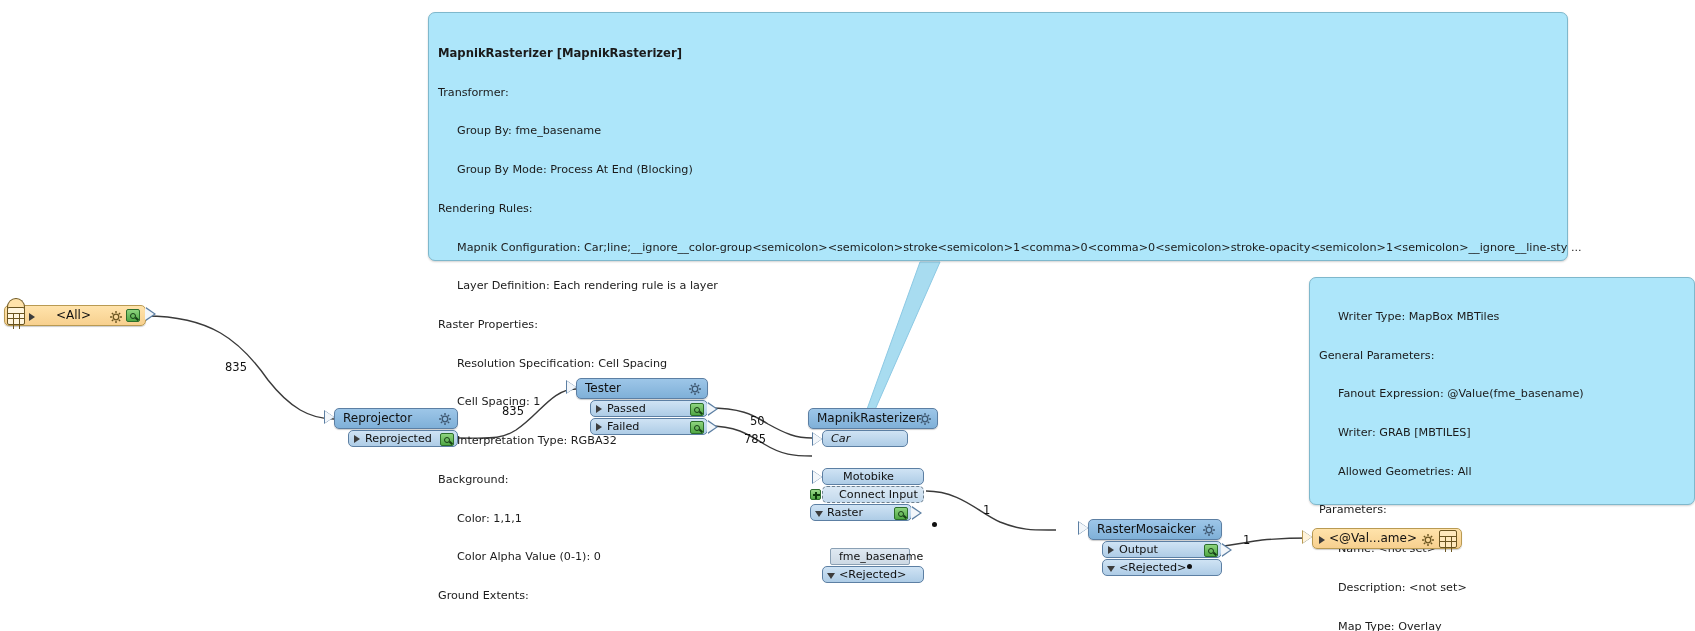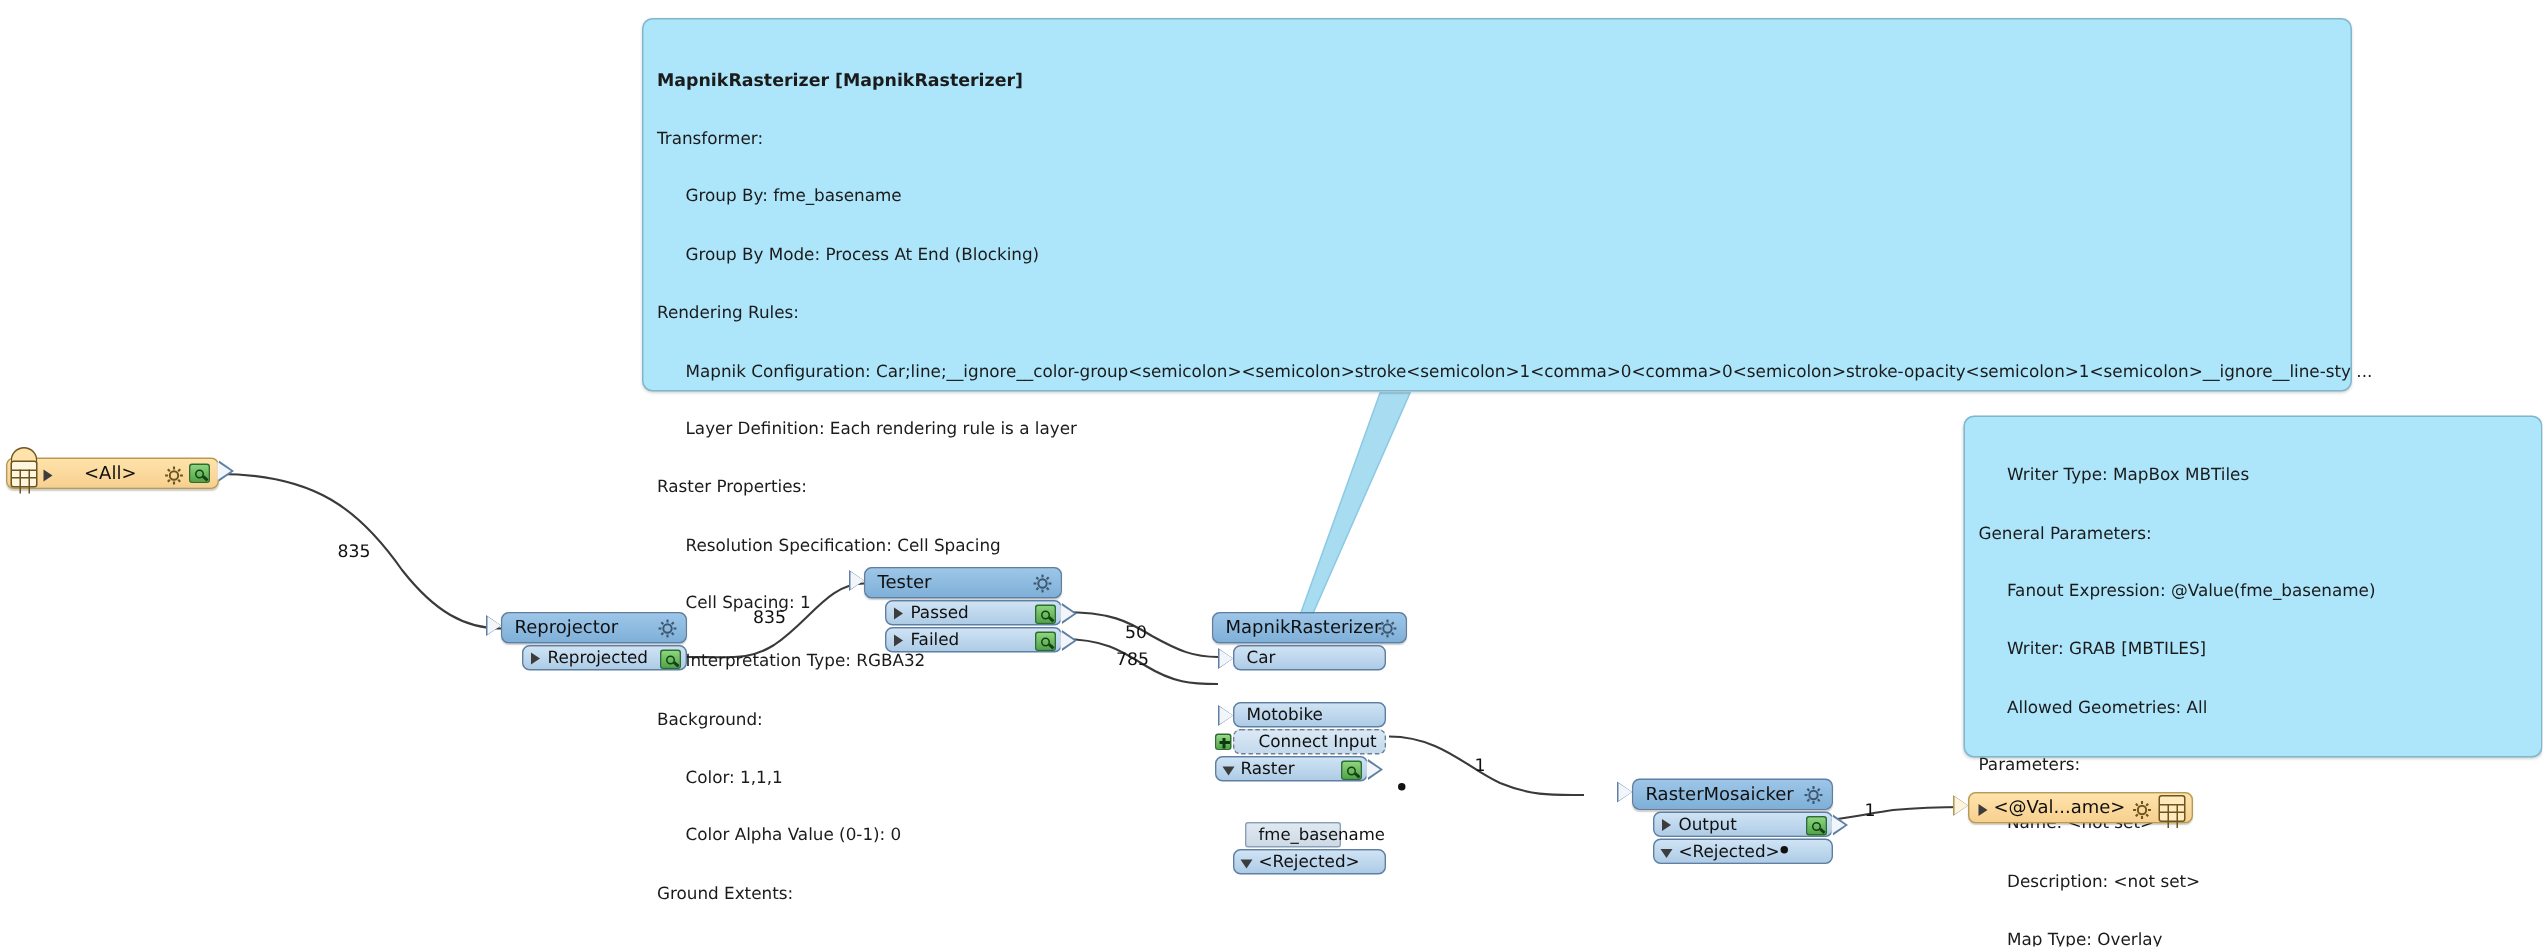--- a/index.html
+++ b/index.html
@@ -342,42 +342,42 @@
             <line x1="8" y1="12.6" x2="8" y2="14.8"></line>
           <line x1="1.2" y1="8" x2="3.4" y2="8"></line>
             <line x1="12.6" y1="8" x2="14.8" y2="8"></line>
           <line x1="3.3" y1="3.3" x2="4.8" y2="4.8"></line>
             <line x1="11.2" y1="11.2" x2="12.7" y2="12.7"></line>
           <line x1="12.7" y1="3.3" x2="11.2" y2="4.8"></line>
             <line x1="4.8" y1="11.2" x2="3.3" y2="12.7"></line>
         </g>
       </svg>
     </div>
-    <div class="port plain" style="margin-left:14px;width:102px;padding-left:8px;">
+    <div class="port plain" style="margin-left:14px;width:86px;padding-left:8px;font-style:italic;">
       <span class="inarrow-b"></span>
       <span class="inarrow"></span>
       <span>Car</span>
     </div>
-    <div class="port plain" style="margin-left:14px;width:102px;padding-left:8px;margin-top:21px;">
+    <div class="port plain" style="margin-left:14px;width:102px;padding-left:20px;margin-top:21px;">
       <span class="inarrow-b"></span>
       <span class="inarrow"></span>
       <span>Motobike</span>
     </div>
     <div class="port plain dashed" style="margin-left:14px;width:102px;padding-left:16px;">
       <span class="plusbox" style="left:-13px;top:2px;"></span>
       <span>Connect Input</span>
     </div>
     <div class="port" style="margin-left:2px;width:102px;">
       <span class="tri-d"></span>
       <span>Raster</span>
       <span class="magnify"></span>
       <span class="outarrow-b"></span>
       <span class="outarrow"></span>
     </div>
-    <div class="port attr plain" style="margin-left:22px;width:64px;margin-top:27px;">
+    <div class="port attr plain" style="margin-left:22px;width:80px;margin-top:27px;">
       <span>fme_basename</span>
     </div>
     <div class="port plain" style="margin-left:14px;width:102px;padding-left:16px;">
       <span class="tri-d"></span>
       <span>&lt;Rejected&gt;</span>
     </div>
   </div>
   <span class="endpt" style="left:932px;top:522px;"></span>
 
   <div class="node" style="left:1088px;top:519px;width:134px;">

